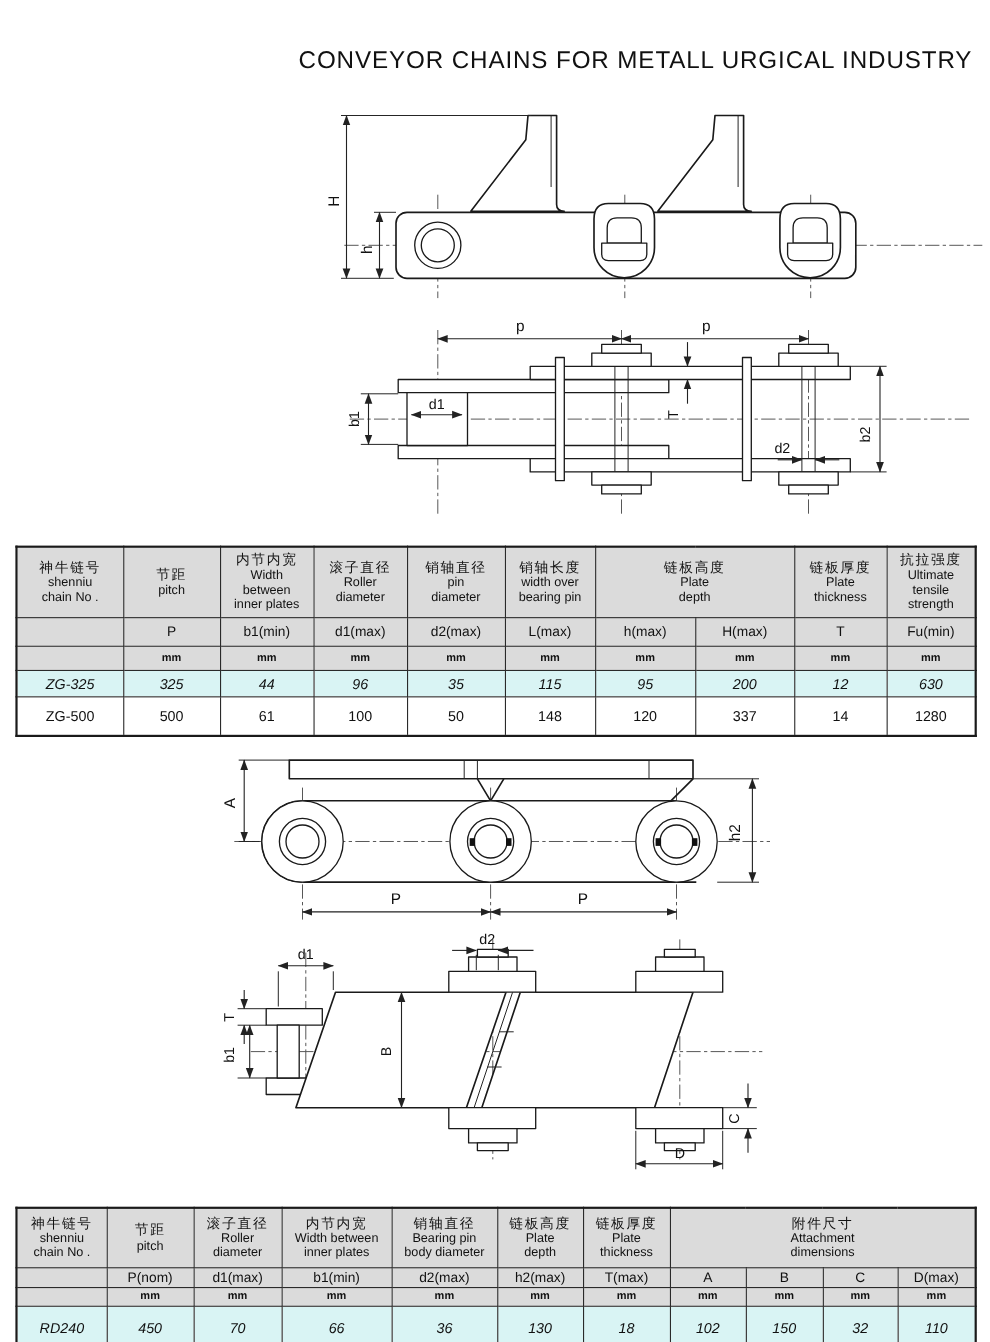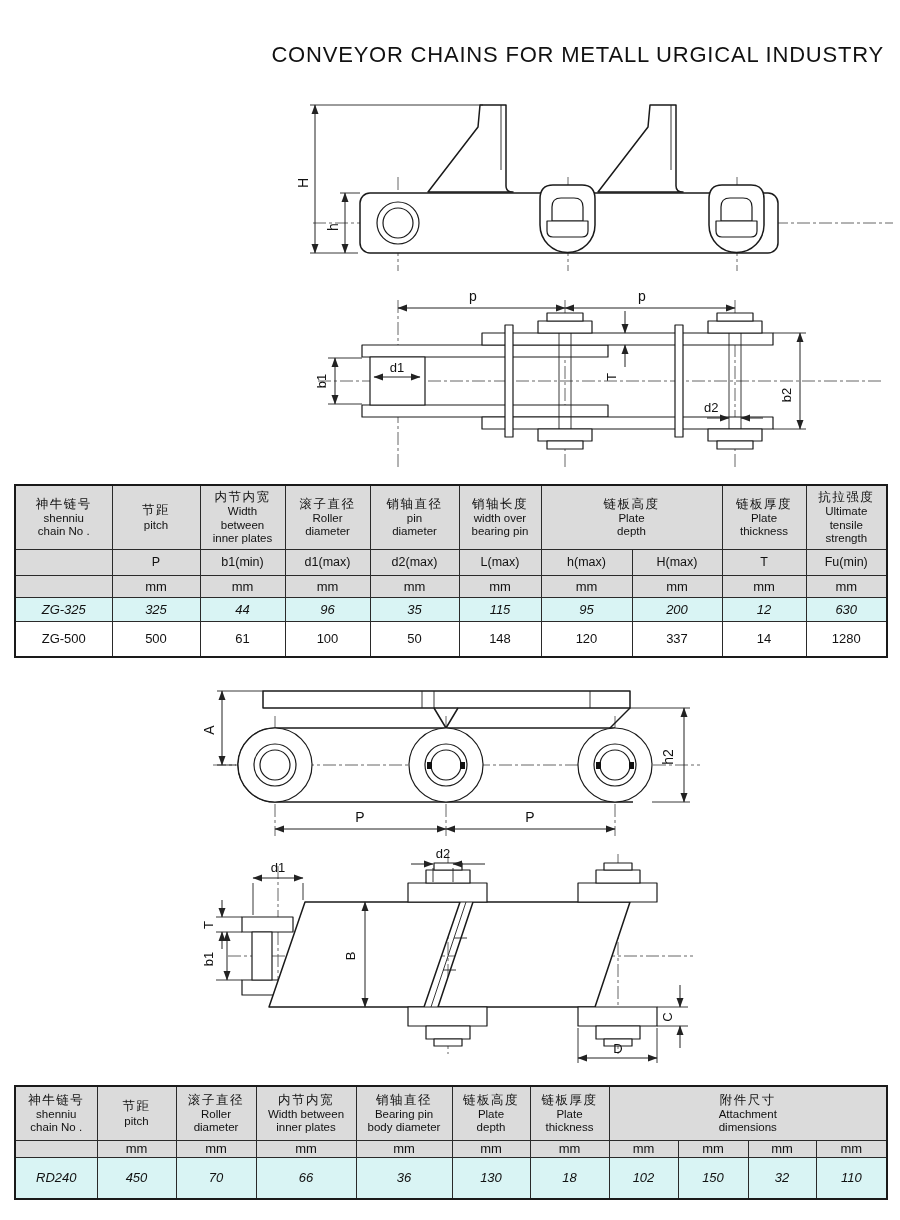--- a/index.html
+++ b/index.html
@@ -13,29 +13,29 @@
   .ol2{fill:#fff;stroke:#1a1a1a;stroke-width:1.2;stroke-linejoin:round;}
   .ln{fill:none;stroke:#1a1a1a;stroke-width:1.5;stroke-linejoin:round;}
   .dim{stroke:#222;stroke-width:1;fill:none;}
   .ext{stroke:#222;stroke-width:0.9;fill:none;}
   .cl{stroke:#555;stroke-width:0.9;stroke-dasharray:13 3 3 3;fill:none;}
   .key{fill:#111;stroke:none;}
   text.dl{font-size:14px;fill:#111;}
   text.ds{font-size:13px;fill:#111;}
   
   .tblwrap{position:absolute;left:14px;}
-  table{border-collapse:collapse;table-layout:fixed;width:872px;border:2px solid #1a1a1a;}
+  table{border-collapse:collapse;table-layout:fixed;width:872px;border:2px solid #1a1a1a;margin-top:12px;}
   th,td{border:1px solid #2a2a2a;text-align:center;vertical-align:middle;padding:0 1px;overflow:hidden;}
   th{font-weight:normal;}
   tr.hd{background:#dbdbdb;}
   tr.hl{background:#d9f4f4;font-style:italic;}
   .zh{display:block;font-size:12.5px;letter-spacing:1.5px;line-height:1.3;}
   .en{display:block;font-size:11.5px;line-height:1.18;white-space:pre-line;}
   .sym{font-size:12.5px;}
-  .unit{font-size:13px;}
+  .unit{font-size:10px;font-weight:bold;}
   .val{font-size:13px;}
 </style>
 </head>
 <body>
 
 <div class="page">
 
   <div class="title-en">CONVEYOR CHAINS FOR METALL URGICAL INDUSTRY</div>
 
   <svg class="fig" style="left:268px;top:85px" width="632" height="400" viewBox="0 0 632 400">
@@ -407,20 +407,33 @@
               <span class="zh">链板厚度</span>
               <span class="en">Plate
 thickness</span>
             </th>
         <th colspan="4">
               <span class="zh">附件尺寸</span>
               <span class="en">Attachment
 dimensions</span>
             </th>
       </tr>
+      <tr class="hd" style="height:18px">
+        <td></td>
+        <td class="sym">P(nom)</td>
+        <td class="sym">d1(max)</td>
+        <td class="sym">b1(min)</td>
+        <td class="sym">d2(max)</td>
+        <td class="sym">h2(max)</td>
+        <td class="sym">T(max)</td>
+        <td class="sym">A</td>
+        <td class="sym">B</td>
+        <td class="sym">C</td>
+        <td class="sym">D(max)</td>
+      </tr>
       <tr class="hd" style="height:17px">
         <td></td>
         <td class="unit">mm</td>
         <td class="unit">mm</td>
         <td class="unit">mm</td>
         <td class="unit">mm</td>
         <td class="unit">mm</td>
         <td class="unit">mm</td>
         <td class="unit">mm</td>
         <td class="unit">mm</td>

